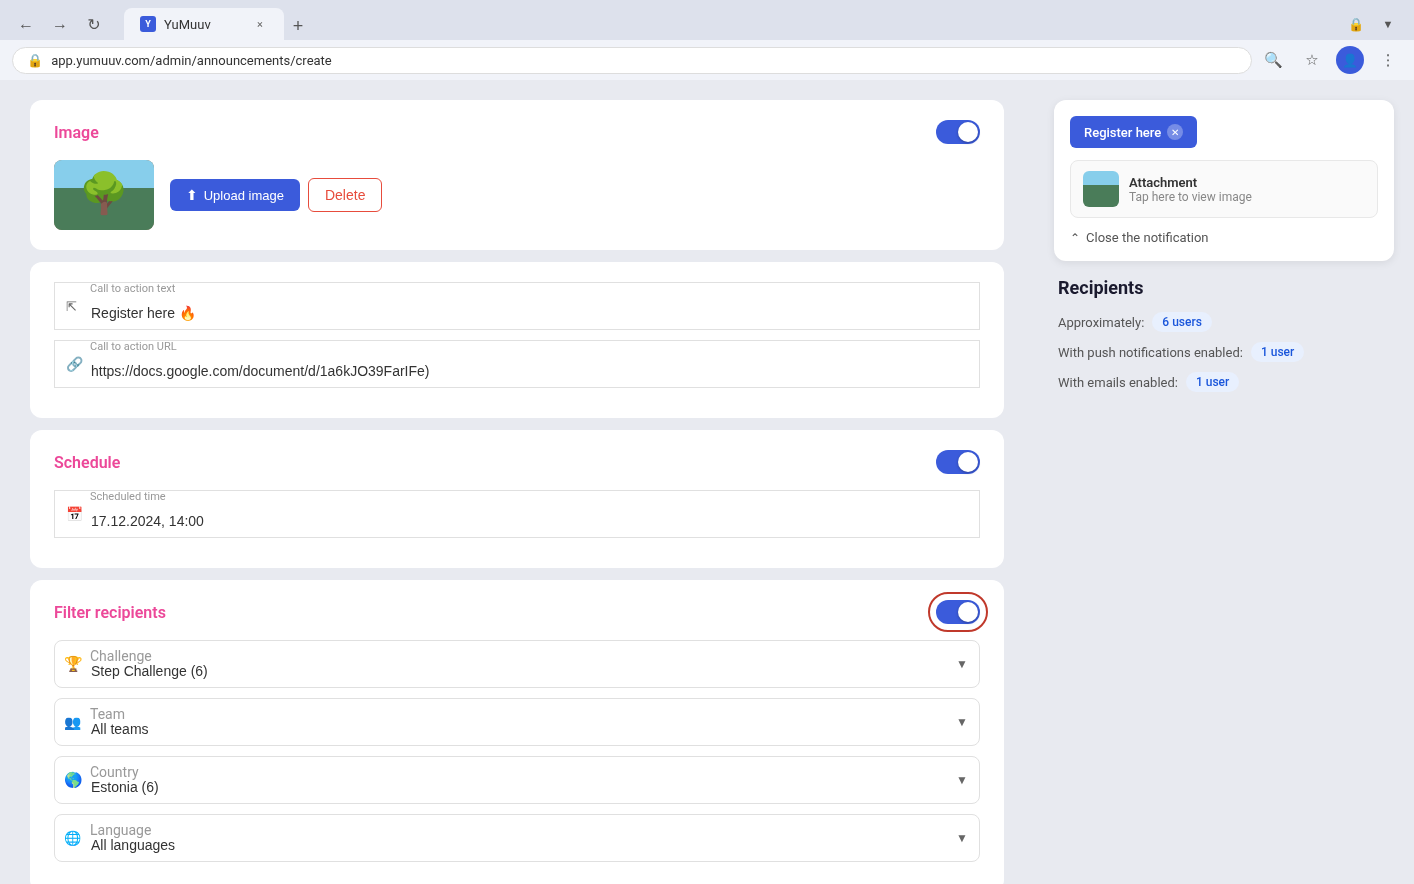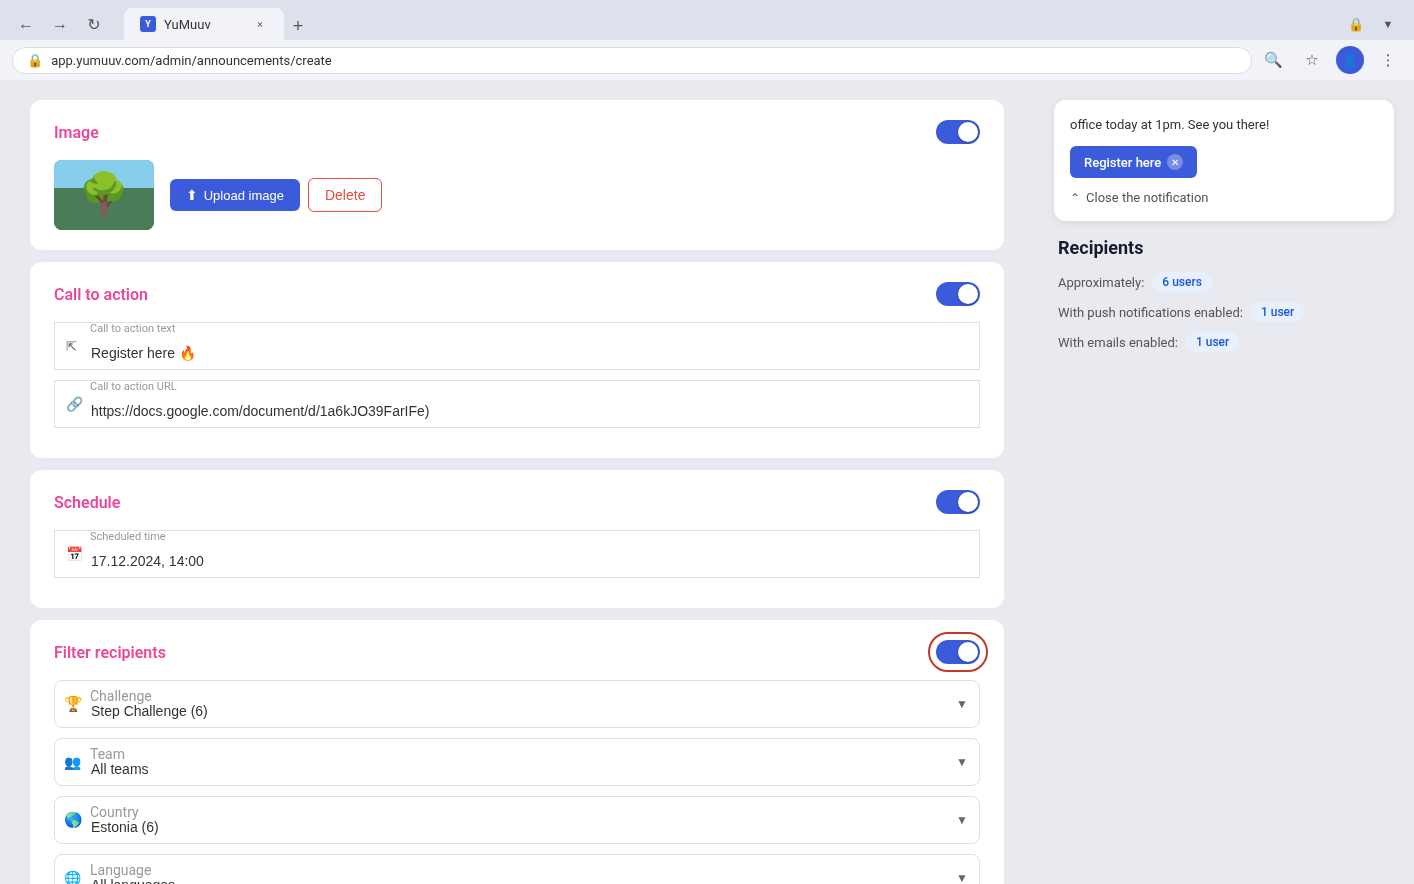--- a/index.html
+++ b/index.html
@@ -559,28 +559,20 @@
             <button class="btn-upload">
               <span style="font-size:14px;">⬆</span>
               <span>Upload image</span>
             </button>
             <button class="btn-delete">Delete</button>
           </div>
         </div>
       </div>
 
       <div class="form-section">
-        <div class="section-header">
-          <span class="section-title">Call to action</span>
-          <div class="toggle-switch">
-            <div class="toggle-track">
-              <div class="toggle-thumb"></div>
-            </div>
-          </div>
-        </div>
         <div class="input-group">
           <span class="input-icon" style="font-size:13px;">⇱</span>
           <span class="input-label">Call to action text</span>
           <input class="form-input" type="text" value="Register here 🔥" style="">
         </div>
         <div class="input-group">
           <span class="input-icon">🔗</span>
           <span class="input-label">Call to action URL</span>
           <input class="form-input" type="text" value="https://docs.google.com/document/d/1a6kJO39FarIFe)" style="">
         </div>
@@ -650,25 +642,33 @@
           <span class="select-chevron">▼</span>
         </div>
       </div>
 
     </div>
   </div>
 
   <div class="preview-area">
 
     <div class="notification-card">
-      <div class="notification-text">office today at 1pm. See you there!</div>
       <div class="cta-button">
         <span>Register here</span>
         <div class="cta-close-icon">✕</div>
       </div>
+      <div class="attachment-row">
+        <div class="attachment-thumb">
+          <div class="attachment-thumb-img"></div>
+        </div>
+        <div class="attachment-info">
+          <span class="attachment-title">Attachment</span>
+          <span class="attachment-subtitle">Tap here to view image</span>
+        </div>
+      </div>
       <div class="close-notification-row">
         <span style="font-size:12px;">⌃</span>
         <span>Close the notification</span>
       </div>
     </div>
 
     <div class="recipients-section">
       <div class="recipients-title">Recipients</div>
 
       <div class="recipients-row">

